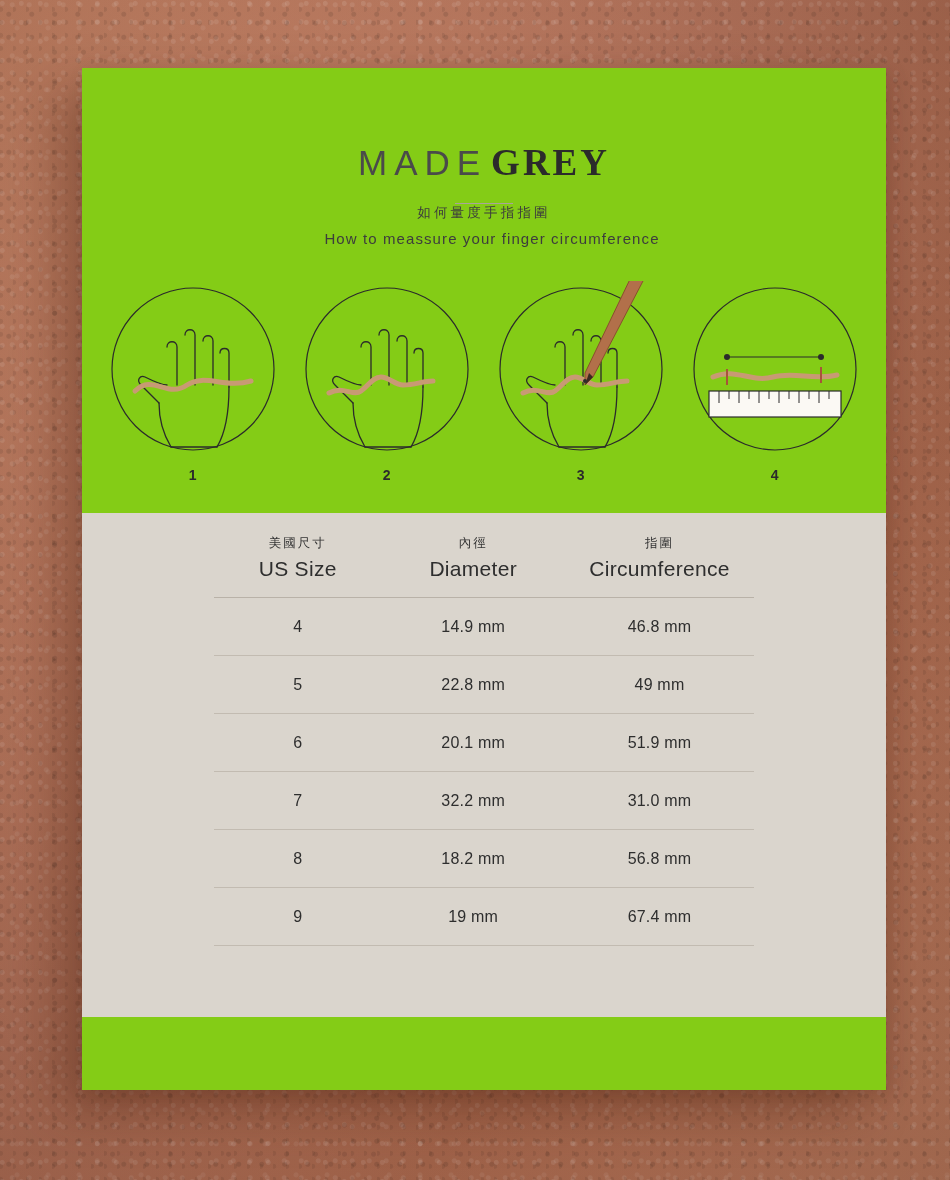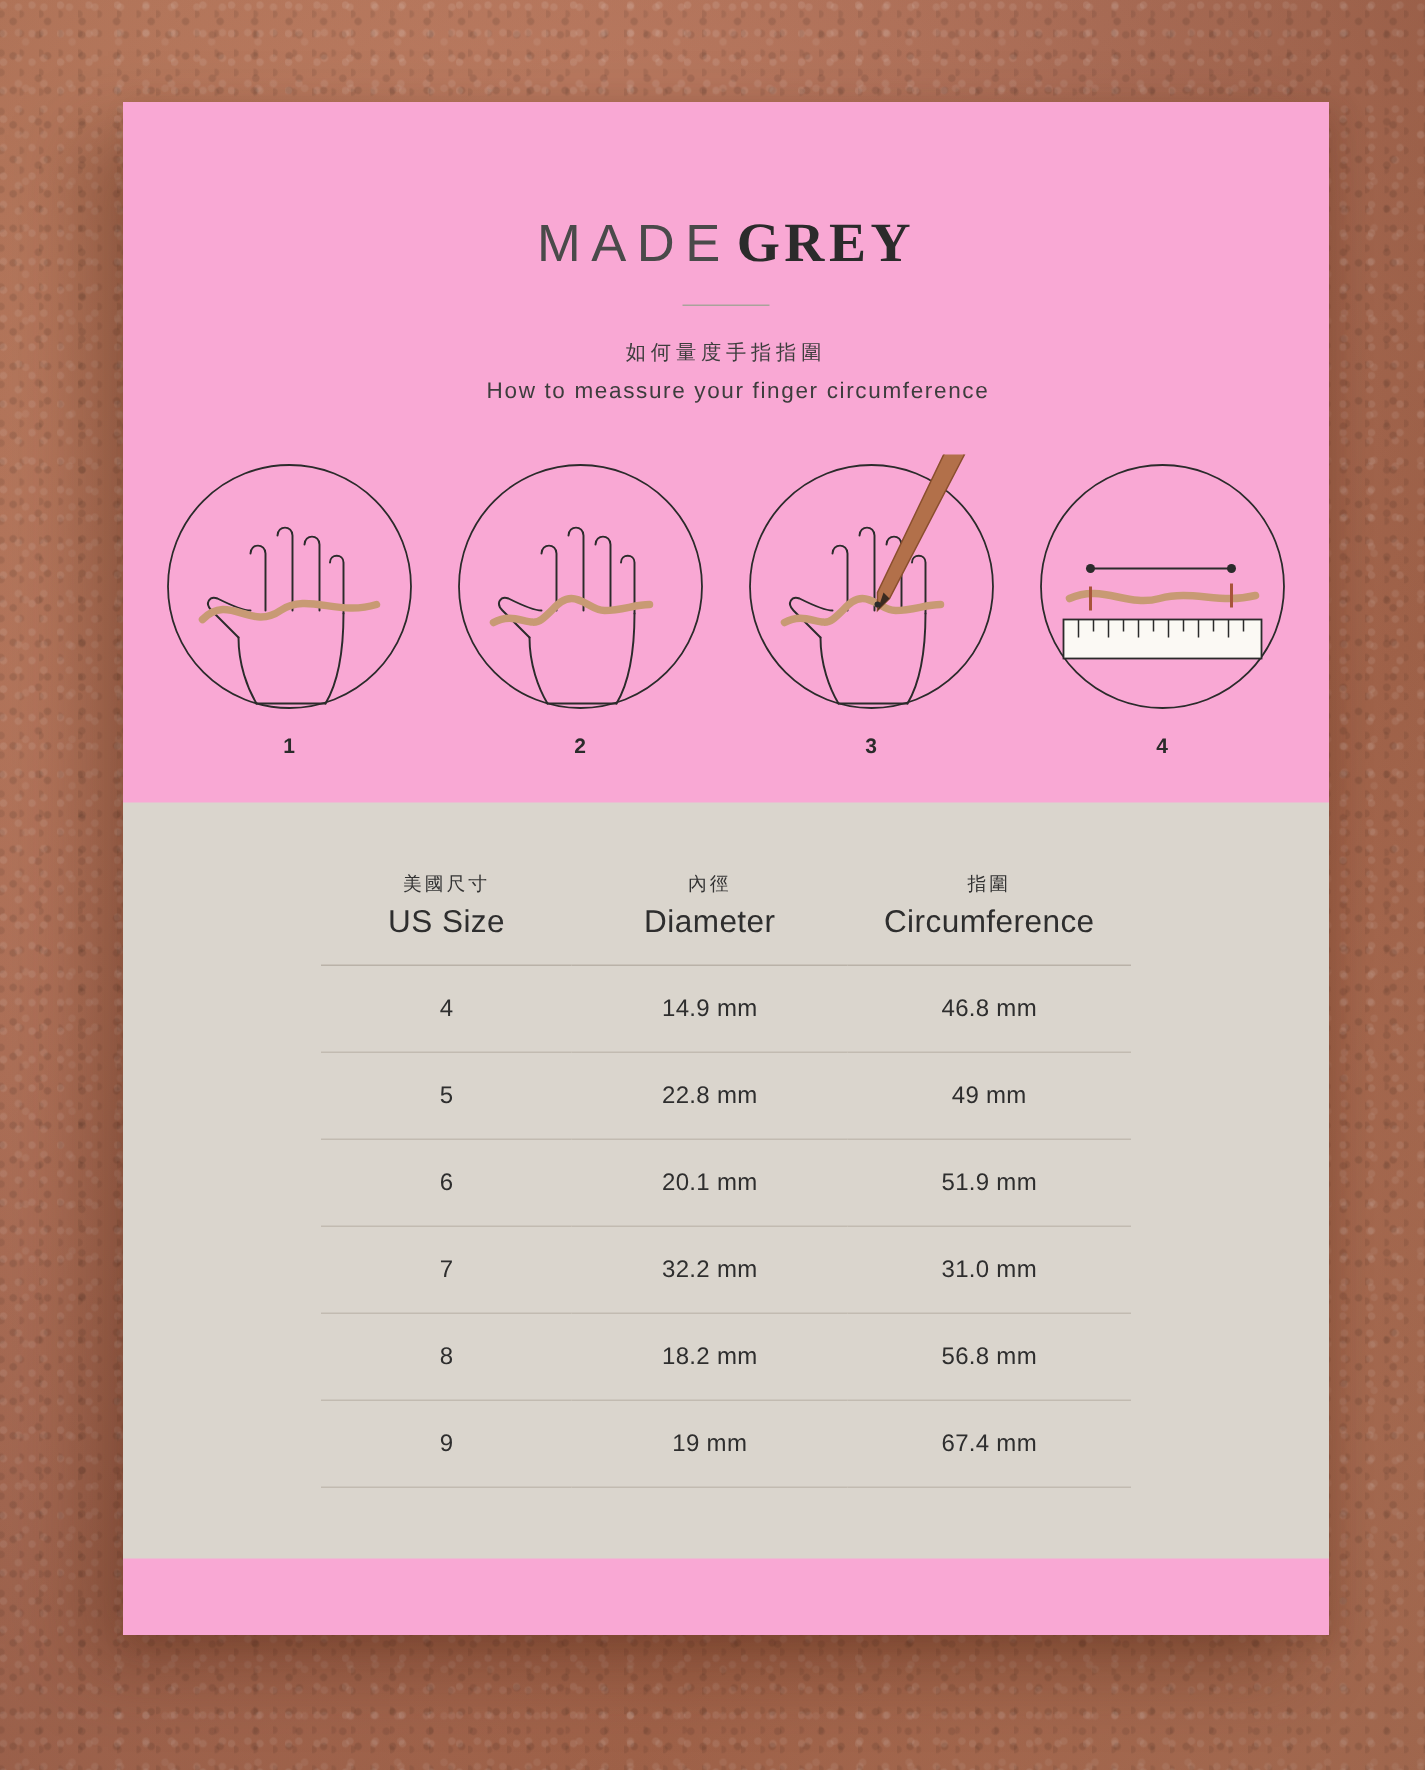--- a/index.html
+++ b/index.html
@@ -36,21 +36,21 @@
     background: radial-gradient(ellipse at 45% 40%, rgba(255,255,255,0.06) 0%, rgba(0,0,0,0.0) 42%, rgba(60,25,10,0.22) 100%);
   }
 
   
   #card {
     position: absolute;
     left: 82px;
     top: 68px;
     width: 804px;
     height: 1022px;
-    background: #f9a8d4;
+    background: #84cc16;
     box-shadow: -26px 22px 46px rgba(70,30,12,0.34), 6px 6px 18px rgba(70,30,12,0.18);
     overflow: hidden;
   }
 
   
   .brand {
     text-align: center;
     padding-top: 76px;
     letter-spacing: 0;
     line-height: 1;
@@ -75,21 +75,20 @@
     width: 58px;
     height: 1px;
     background: #a9a39b;
     margin: 22px auto 0 auto;
   }
   .subtitle-zh {
     text-align: center;
     font-size: 13.5px;
     letter-spacing: 3.2px;
     color: #3d3d3d;
-    margin-top: 22px;
     font-family: "DejaVu Sans", sans-serif;
   }
   .subtitle-en {
     text-align: center;
     font-size: 15px;
     letter-spacing: 1.1px;
     color: #3d3d3d;
     margin-top: 8px;
     padding-left: 16px;
   }
@@ -134,21 +133,20 @@
     font-weight: normal;
     text-align: center;
     vertical-align: top;
   }
   .th-zh {
     display: block;
     font-size: 12.5px;
     letter-spacing: 2px;
     color: #333;
     font-family: "DejaVu Sans", sans-serif;
-    margin-top: 24px;
   }
   .th-en {
     display: block;
     font-size: 21px;
     color: #2e2e2e;
     margin-top: 5px;
     letter-spacing: 0.3px;
   }
   thead tr { border-bottom: 1px solid #b9b2a8; }
   tbody td {

